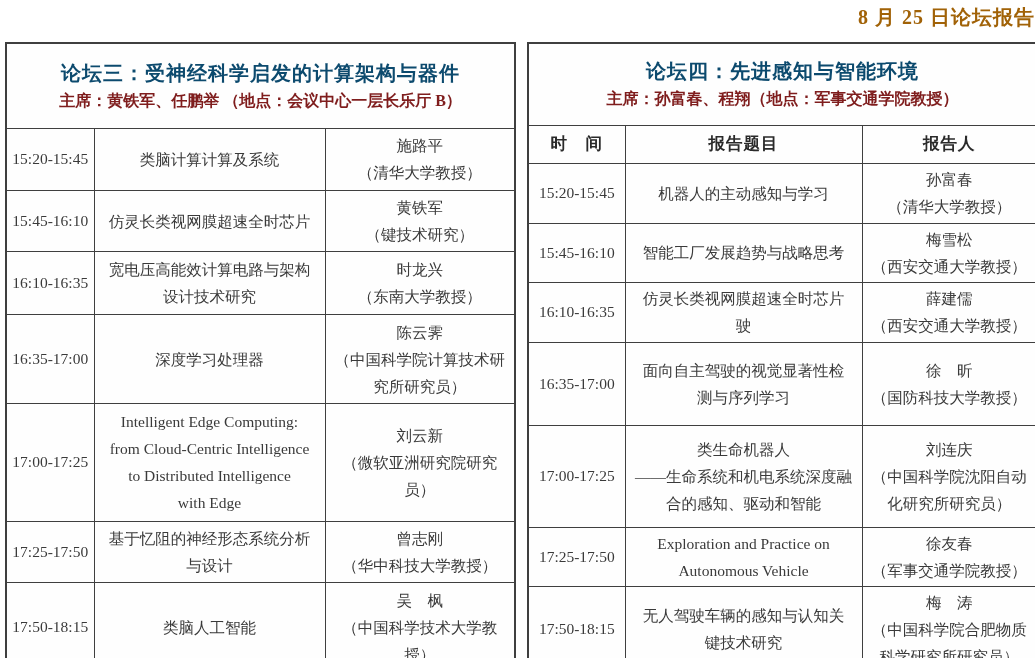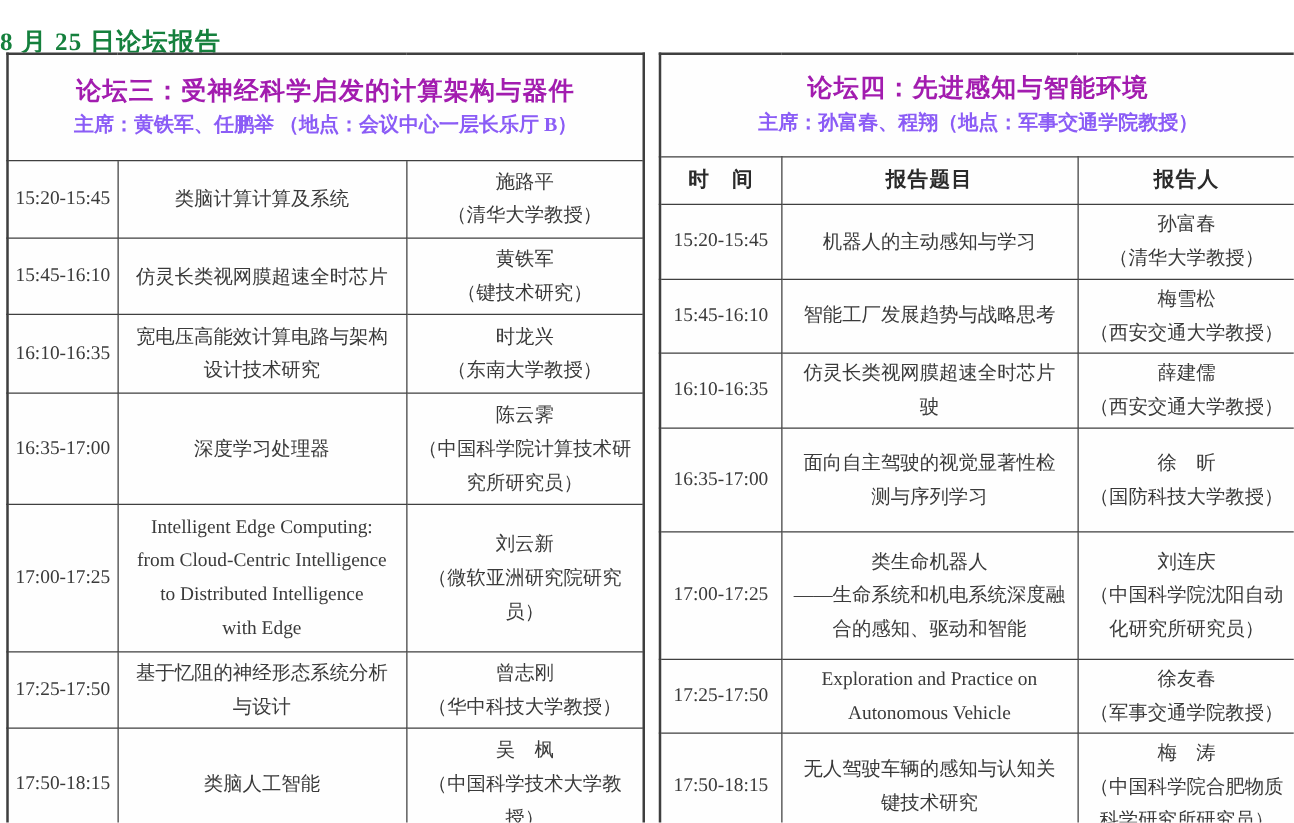--- a/index.html
+++ b/index.html
@@ -10,27 +10,27 @@
   body {
     width: 1035px;
     height: 658px;
     position: relative;
     font-family: "Liberation Serif", "DejaVu Serif", serif;
     color: #333333;
     overflow: hidden;
   }
   .page-title {
     position: absolute;
-    top: 20px;
+    top: 4px;
     left: 0;
     width: 100%;
-    text-align: left;
+    text-align: right;
     font-size: 20px;
     font-weight: bold;
-    color: #15803d;
+    color: #a16207;
     letter-spacing: 1px;
   }
   .tables-wrap {
     position: absolute;
     top: 42px;
     left: 5px;
     width: 1025px;
     display: flex;
     gap: 11px;
   }
@@ -64,28 +64,28 @@
   tr.rh-2 { height: 60px; }
   tr.rh-3 { height: 83px; }
   tr.rh-4 { height: 102px; }
   tr.rh-5 { height: 50px; }
   tr.rh-6 { height: 82px; }
   
   .forum-head-cell { padding: 4px 6px; }
   .forum-title {
     font-size: 20px;
     font-weight: bold;
-    color: #a21caf;
+    color: #0c4a6e;
     line-height: 30px;
     letter-spacing: 1px;
   }
   .forum-chairs {
     font-size: 16px;
     font-weight: bold;
-    color: #8b5cf6;
+    color: #7f1d1d;
     line-height: 26px;
   }
   th.col-head {
     font-size: 16.5px;
     font-weight: bold;
     color: #2a2a2a;
     letter-spacing: 1px;
   }
   td.cell-time {
     font-size: 15.5px;

